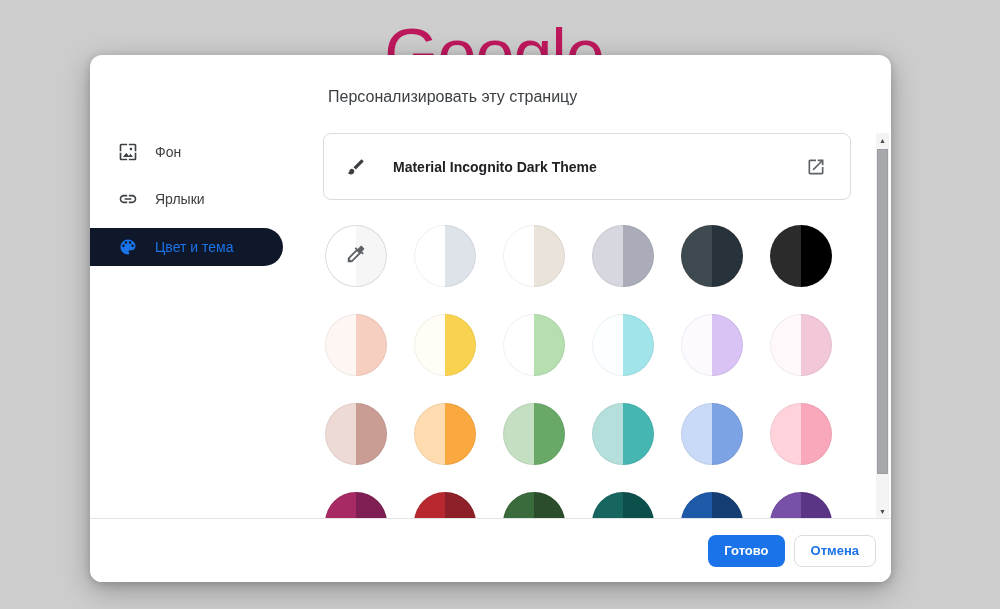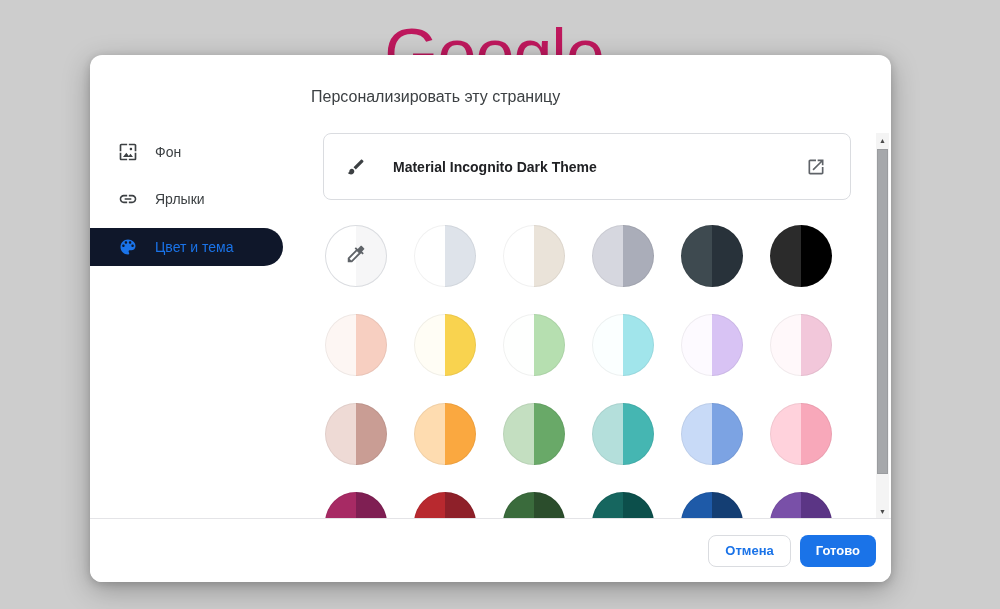--- a/index.html
+++ b/index.html
@@ -14,21 +14,21 @@
     position:absolute; top:14px; left:494px; transform:translateX(-50%);
     font-size:70px; font-weight:500; color:#be185d; letter-spacing:-1px;
     user-select:none;
   }
   .dialog {
     position:absolute; left:90px; top:55px; width:801px; height:527px;
     background:#ffffff; border-radius:12px; overflow:hidden;
     box-shadow:0 8px 28px rgba(0,0,0,0.28), 0 2px 8px rgba(0,0,0,0.16);
   }
   .dialog-title {
-    position:absolute; left:221px; top:32px;
+    position:absolute; left:238px; top:32px;
     font-size:16px; color:#3c4043; line-height:20px;
   }
   
   .side-item {
     position:absolute; left:0; width:193px; height:38px;
     display:flex; align-items:center; cursor:pointer;
   }
   .side-item .s-icon { margin-left:28px; width:20px; height:20px; flex:0 0 20px; }
   .side-item .s-label { margin-left:17px; font-size:14px; color:#3c4043; }
   .side-item.selected { background:#0f172a; border-radius:0 19px 19px 0; }
@@ -182,17 +182,17 @@
       </div>
   </div>
 
   <div class="scrollbar">
     <div class="sb-arrow up">▲</div>
     <div class="sb-thumb"></div>
     <div class="sb-arrow down">▼</div>
   </div>
 
   <div class="dialog-footer">
+    <button class="btn btn-done">Готово</button>
     <button class="btn btn-cancel">Отмена</button>
-    <button class="btn btn-done">Готово</button>
   </div>
 
 </div>
 
 </body></html>

